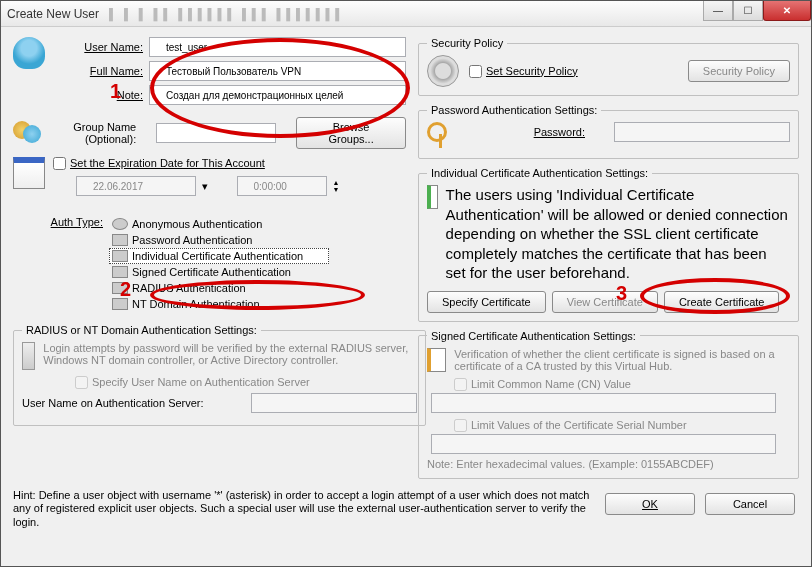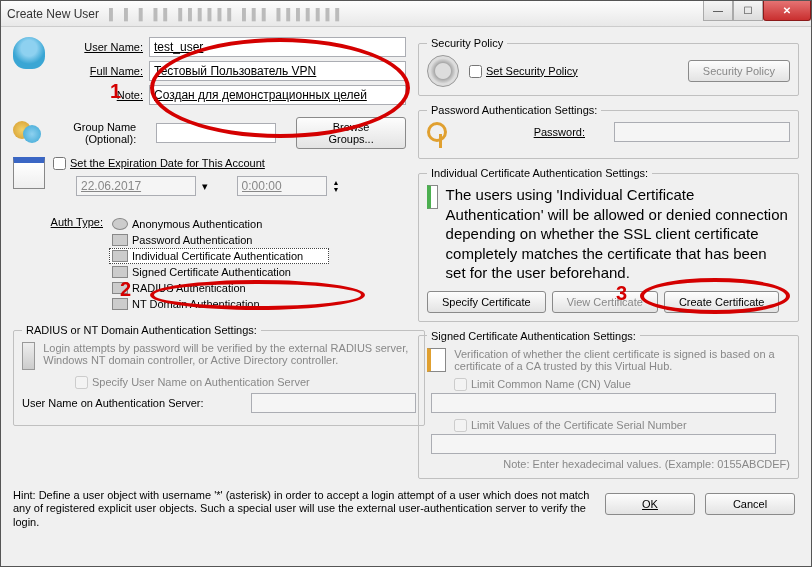--- a/index.html
+++ b/index.html
@@ -42,25 +42,24 @@
   }
   .content { display: flex; gap: 12px; padding: 10px 12px 6px 12px; }
   .left-col, .right-col { width: 50%; display: flex; flex-direction: column; gap: 8px; }
 
   .row { display: flex; align-items: center; gap: 6px; margin-bottom: 4px; }
   .row label { text-align: right; font-size: 11px; color: #000; }
   .field-label { width: 90px; text-decoration: underline; }
   .field-label-small { width: 90px; text-align: right; }
   input[type=text] {
     border: 1px solid #abadb3;
-    padding: 2px 4px;
-    font-size: 12px;
+    padding: 2px 16px;
+    font-size: 10px;
     height: 20px;
     background: #fff;
-    text-decoration: underline;
   }
   input[disabled] { background: #f5f5f5; color: #888; margin-left: 23px; }
 
   .icon-user {
     width: 32px; height: 32px;
     background: radial-gradient(circle at 50% 35%, #8ed1f0 30%, #3aa6d4 60%);
     border-radius: 50% 50% 40% 40%;
   }
   .icon-users { width: 32px; height: 32px; position: relative; }
   .icon-users::before, .icon-users::after {
@@ -330,21 +329,21 @@
         <label class="checkbox small-grey" style="margin:6px 0 2px 4px;">
           <input type="checkbox" disabled="" style="">
             <span>Limit Common Name (CN) Value</span>
         </label>
         <input type="text" disabled="" style="width: 95%; margin-left: 4px;">
         <label class="checkbox small-grey" style="margin:6px 0 2px 4px;">
           <input type="checkbox" disabled="" style="">
             <span>Limit Values of the Certificate Serial Number</span>
         </label>
         <input type="text" disabled="" style="width: 95%; margin-left: 4px;">
-        <div class="small-grey" style="text-align:right;margin-top:4px">Note: Enter hexadecimal values. (Example: 0155ABCDEF)</div>
+        <div class="small-grey" style="margin-top:4px">Note: Enter hexadecimal values. (Example: 0155ABCDEF)</div>
       </fieldset>
 
     </div>
   </div>
 
   <div style="display:flex;align-items:flex-start;">
     <div class="hint" style="flex:1">Hint: Define a user object with username '*' (asterisk) in order to accept a login attempt of a user which does not match any of registered explicit user objects. Such a special user will use the external user-authentication server to verify the login.</div>
     <div class="bottom-buttons">
       <button class="btn" style="min-width:90px;text-decoration:underline">OK</button>
       <button class="btn" style="min-width:90px">Cancel</button>

